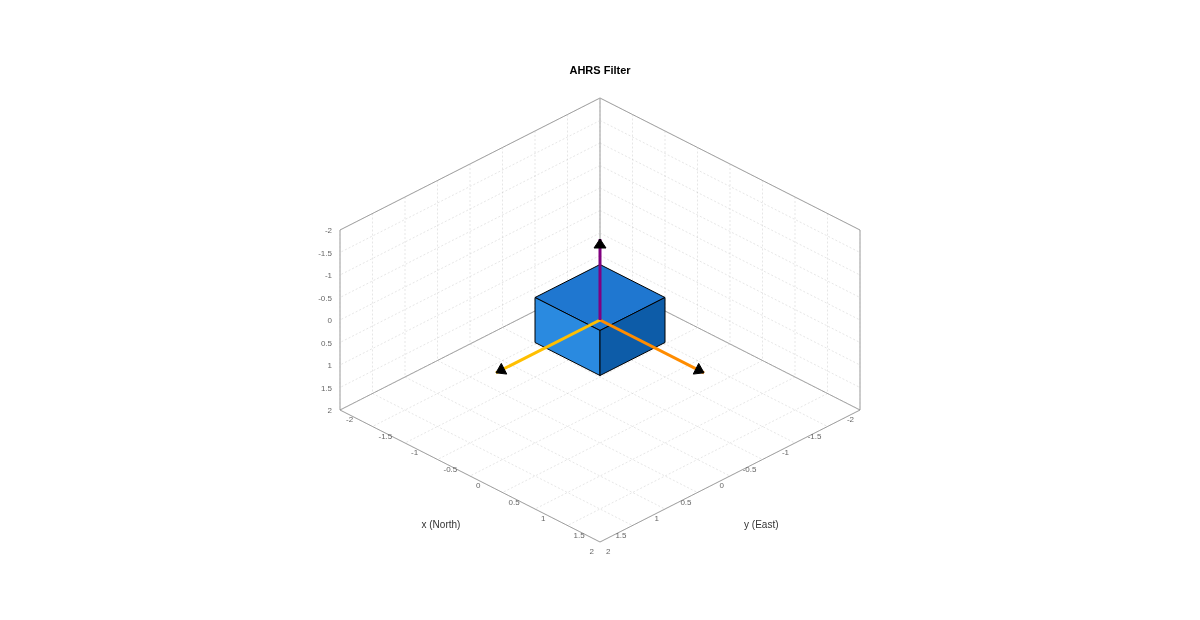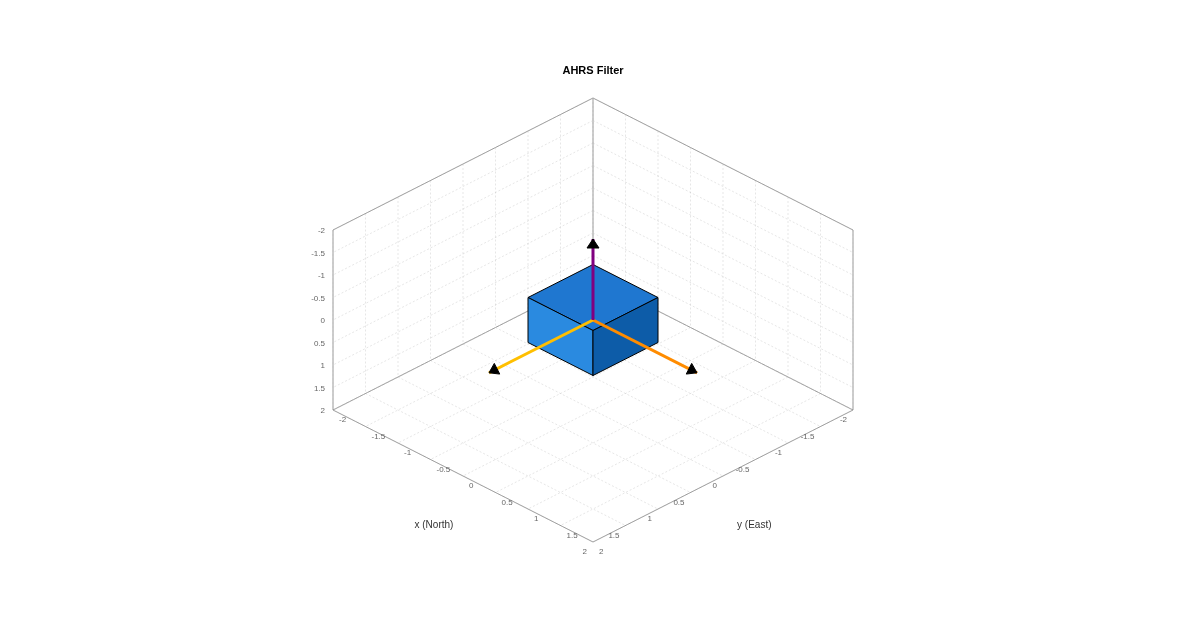--- a/index.html
+++ b/index.html
@@ -6,21 +6,21 @@
     margin: 0;
     padding: 0;
     width: 1200px;
     height: 620px;
     background: #ffffff;
     font-family: Arial, Helvetica, sans-serif;
     overflow: hidden;
   }
   .figure-area {
     position: absolute;
-    left: 293px;
+    left: 300px;
     top: 50px;
     width: 600px;
     height: 520px;
   }
   svg { display: block; }
   .title {
     position: absolute;
     left: 0;
     top: 14px;
     width: 600px;

